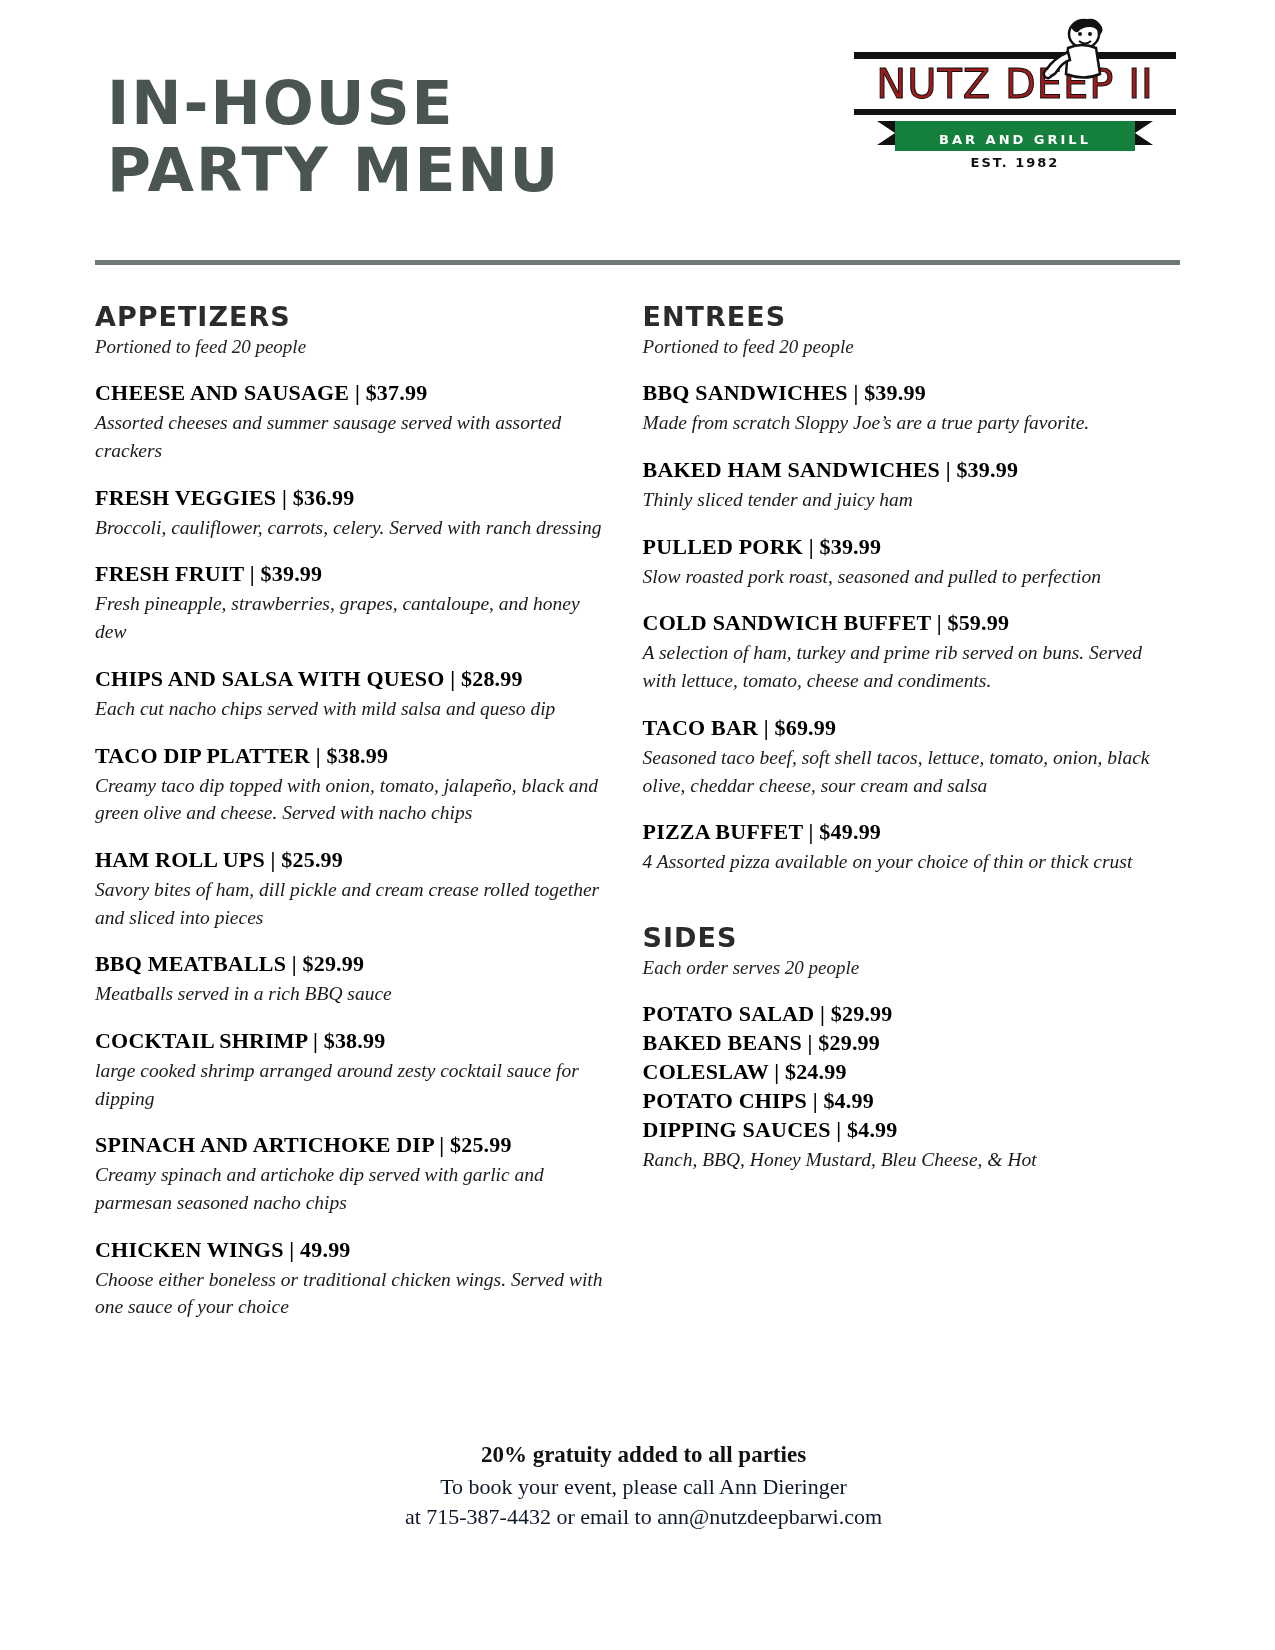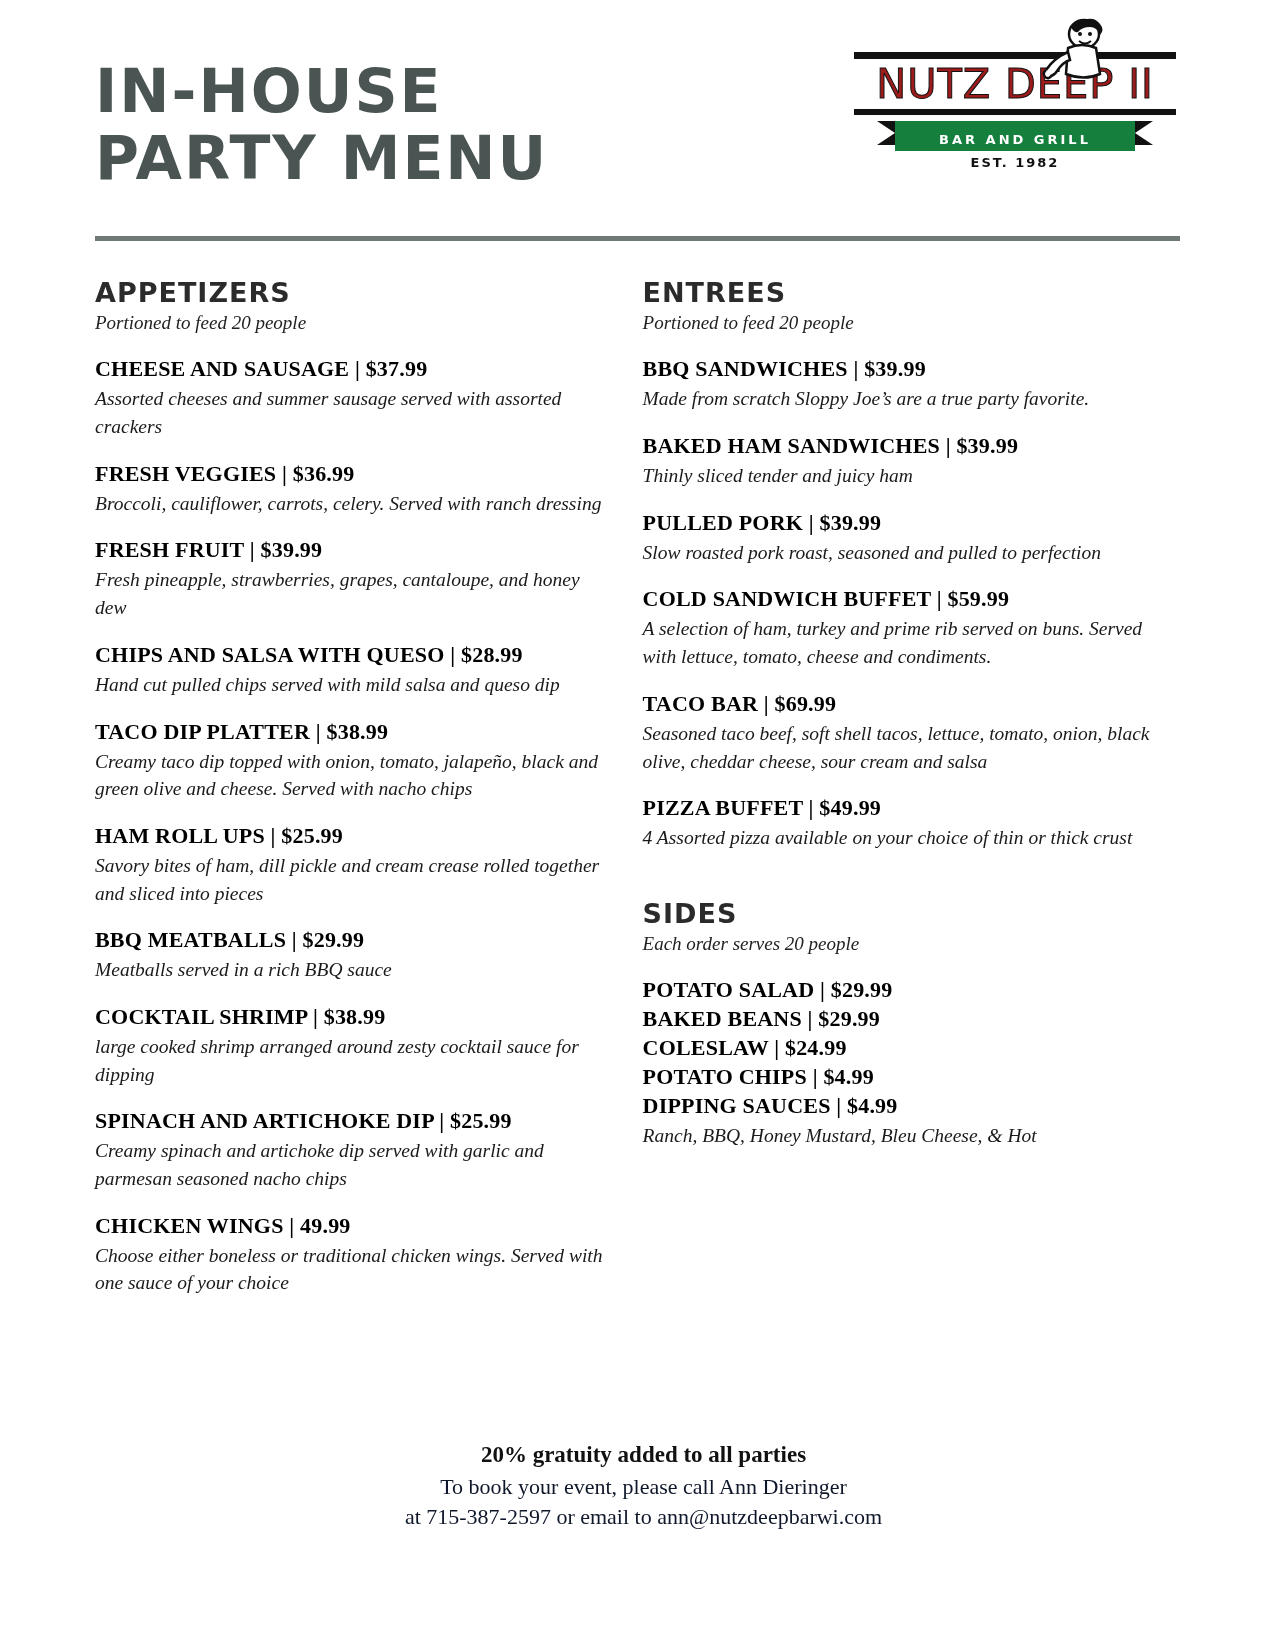--- a/index.html
+++ b/index.html
@@ -33,21 +33,21 @@
   .title-block {
     padding-top: 10px;
   }
   .main-title {
     font-family: "DejaVu Sans", sans-serif;
     font-weight: bold;
     font-size: 60px;
     line-height: 1.12;
     letter-spacing: 2px;
     color: #4a5553;
-    margin: 0;
+    margin: 12px;
     text-transform: uppercase;
   }
   .main-title .line2 { display: block; }
 
   
   .logo {
     width: 330px;
     position: relative;
     margin-top: 4px;
   }
@@ -248,21 +248,21 @@
       <div class="item">
         <p class="item-name">FRESH VEGGIES | $36.99</p>
         <p class="item-desc">Broccoli, cauliflower, carrots, celery. Served with ranch dressing</p>
       </div>
       <div class="item">
         <p class="item-name">FRESH FRUIT | $39.99</p>
         <p class="item-desc">Fresh pineapple, strawberries, grapes, cantaloupe, and honey dew</p>
       </div>
       <div class="item">
         <p class="item-name">CHIPS AND SALSA WITH QUESO | $28.99</p>
-        <p class="item-desc">Hand cut pulled chips served with mild salsa and queso dip</p>
+        <p class="item-desc">Each cut nacho chips served with mild salsa and queso dip</p>
       </div>
       <div class="item">
         <p class="item-name">TACO DIP PLATTER | $38.99</p>
         <p class="item-desc">Creamy taco dip topped with onion, tomato, jalapeño, black and green olive and cheese. Served with nacho chips</p>
       </div>
       <div class="item">
         <p class="item-name">HAM ROLL UPS | $25.99</p>
         <p class="item-desc">Savory bites of ham, dill pickle and cream crease rolled together and sliced into pieces</p>
       </div>
       <div class="item">
@@ -333,16 +333,16 @@
         </div>
         <p class="sides-note">Ranch, BBQ, Honey Mustard, Bleu Cheese, &amp; Hot</p>
       </div>
     </div>
 
   </div>
 
   <div class="footer">
     <p class="footer-gratuity">20% gratuity added to all parties</p>
     <p class="footer-line">To book your event, please call Ann Dieringer</p>
-    <p class="footer-line">at 715-387-2597 or email to ann@nutzdeepbarwi.com</p>
+    <p class="footer-line">at 715-387-4432 or email to ann@nutzdeepbarwi.com</p>
   </div>
 
 </div>
 
 </body></html>

